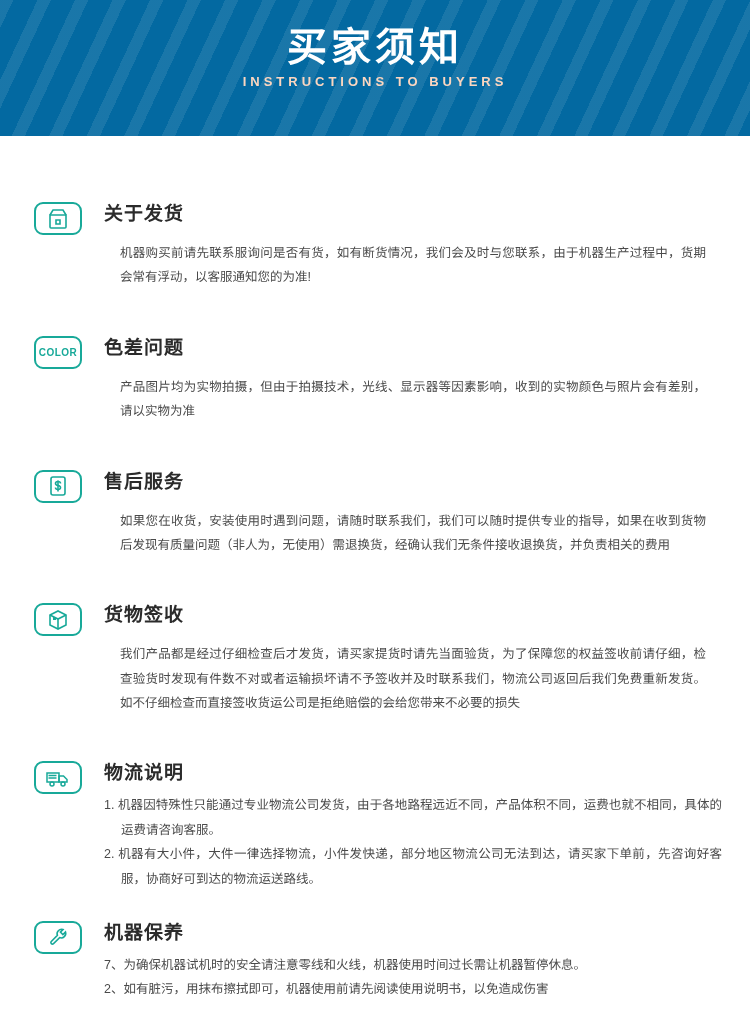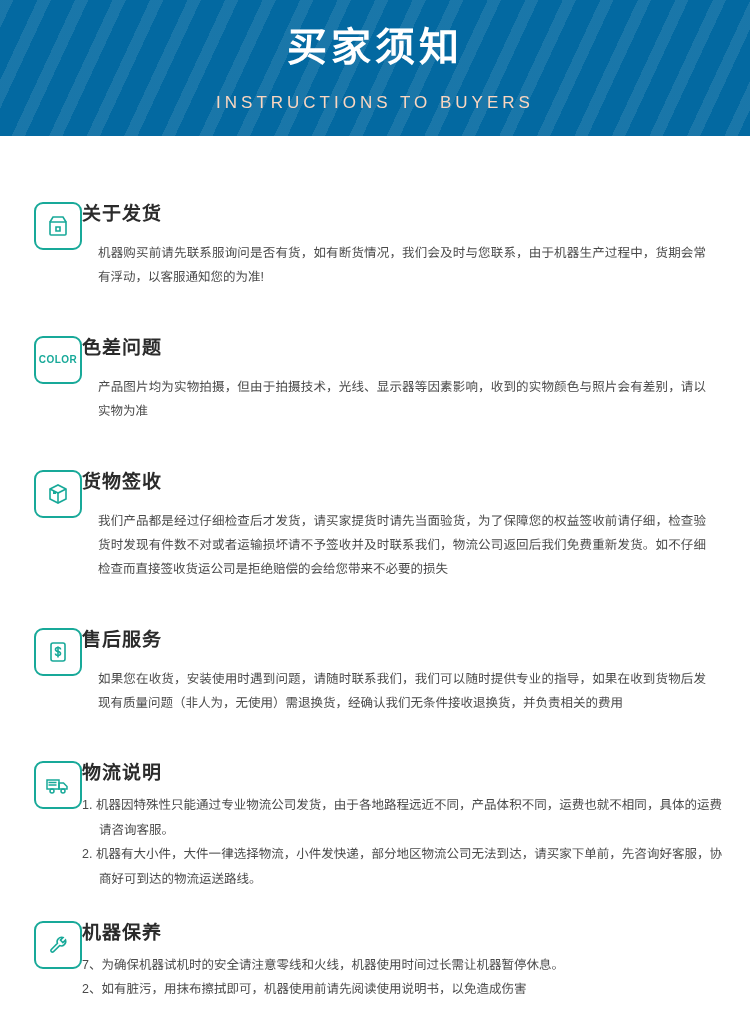--- a/index.html
+++ b/index.html
@@ -43,45 +43,46 @@
   }
   .banner-title {
     font-size: 40px;
     font-weight: bold;
     color: #ffffff;
     letter-spacing: 4px;
     line-height: 1.25;
     margin: 0;
   }
   .banner-subtitle {
-    margin: 21px 0 0 0;
-    font-size: 17px;
+    margin: 2px 0 0 0;
+    font-size: 13px;
     color: #fbd6c0;
     letter-spacing: 4px;
-    font-weight: normal;
+    font-weight: bold;
   }
 
   
   .content {
     padding: 62px 28px 0 34px;
     box-sizing: border-box;
     width: 750px;
   }
   .section {
     display: flex;
     align-items: flex-start;
     margin-bottom: 26px;
   }
   .icon-box {
     flex: 0 0 48px;
     width: 48px;
-    height: 48px;
+    height: 33px;
     border: 2px solid #18a999;
     border-radius: 9px;
     box-sizing: border-box;
+    margin-right: 22px;
     margin-top: 4px;
     display: flex;
     align-items: center;
     justify-content: center;
     color: #18a999;
   }
   .icon-box svg { display: block; }
   .icon-text {
     font-size: 10px;
     font-weight: bold;
@@ -153,43 +154,43 @@
     </div>
     <div class="sec-body">
       <h2 class="sec-title">色差问题</h2>
       <p class="sec-para">产品图片均为实物拍摄，但由于拍摄技术，光线、显示器等因素影响，收到的实物颜色与照片会有差别，请以实物为准</p>
     </div>
   </div>
 
   <div class="section">
     <div class="icon-box">
       <svg width="24" height="24" viewBox="0 0 24 24" fill="none" stroke="#18a999" stroke-width="1.6">
+        <rect x="5" y="3" width="14" height="18" rx="2"></rect>
+        <path d="M12 6.5 v11"></path>
+        <path d="M14.5 9.5 c0 -1.3 -1.2 -2 -2.5 -2 s-2.5 .7 -2.5 2 s1.2 1.8 2.5 2 s2.5 .7 2.5 2 s-1.2 2 -2.5 2 s-2.5 -.7 -2.5 -2"></path>
+      </svg>
+    </div>
+    <div class="sec-body">
+      <h2 class="sec-title">售后服务</h2>
+      <p class="sec-para">如果您在收货，安装使用时遇到问题，请随时联系我们，我们可以随时提供专业的指导，如果在收到货物后发现有质量问题（非人为，无使用）需退换货，经确认我们无条件接收退换货，并负责相关的费用</p>
+    </div>
+  </div>
+
+  <div class="section">
+    <div class="icon-box">
+      <svg width="24" height="24" viewBox="0 0 24 24" fill="none" stroke="#18a999" stroke-width="1.6">
         <path d="M4 7 l8 -4 l8 4 v10 l-8 4 l-8 -4 z"></path>
         <path d="M4 7 l8 4 l8 -4"></path>
         <path d="M12 11 v10"></path>
         <path d="M7 9 h3 v3 h-3 z" fill="#18a999" stroke="none"></path>
       </svg>
     </div>
     <div class="sec-body">
       <h2 class="sec-title">货物签收</h2>
       <p class="sec-para">我们产品都是经过仔细检查后才发货，请买家提货时请先当面验货，为了保障您的权益签收前请仔细，检查验货时发现有件数不对或者运输损坏请不予签收并及时联系我们，物流公司返回后我们免费重新发货。如不仔细检查而直接签收货运公司是拒绝赔偿的会给您带来不必要的损失</p>
-    </div>
-  </div>
-
-  <div class="section">
-    <div class="icon-box">
-      <svg width="24" height="24" viewBox="0 0 24 24" fill="none" stroke="#18a999" stroke-width="1.6">
-        <rect x="5" y="3" width="14" height="18" rx="2"></rect>
-        <path d="M12 6.5 v11"></path>
-        <path d="M14.5 9.5 c0 -1.3 -1.2 -2 -2.5 -2 s-2.5 .7 -2.5 2 s1.2 1.8 2.5 2 s2.5 .7 2.5 2 s-1.2 2 -2.5 2 s-2.5 -.7 -2.5 -2"></path>
-      </svg>
-    </div>
-    <div class="sec-body">
-      <h2 class="sec-title">售后服务</h2>
-      <p class="sec-para">如果您在收货，安装使用时遇到问题，请随时联系我们，我们可以随时提供专业的指导，如果在收到货物后发现有质量问题（非人为，无使用）需退换货，经确认我们无条件接收退换货，并负责相关的费用</p>
     </div>
   </div>
 
   <div class="section">
     <div class="icon-box">
       <svg width="26" height="24" viewBox="0 0 26 24" fill="none" stroke="#18a999" stroke-width="1.5">
         <path d="M2 7 h12 v9 H2 z"></path>
         <path d="M14 10 h4.5 l3.5 3.5 V16 H14 z"></path>
         <circle cx="7" cy="18" r="2"></circle>
         <circle cx="18" cy="18" r="2"></circle>

